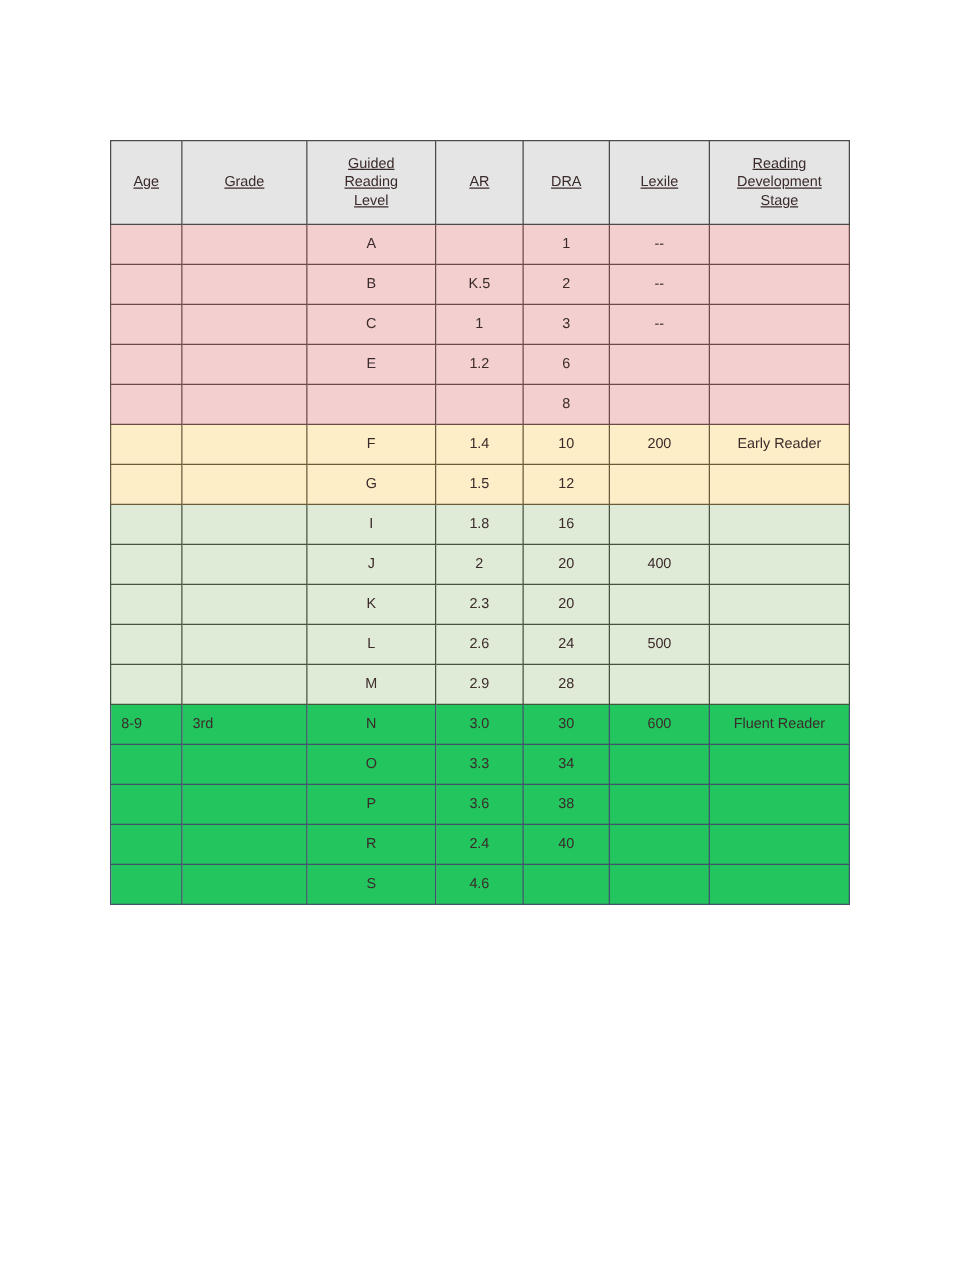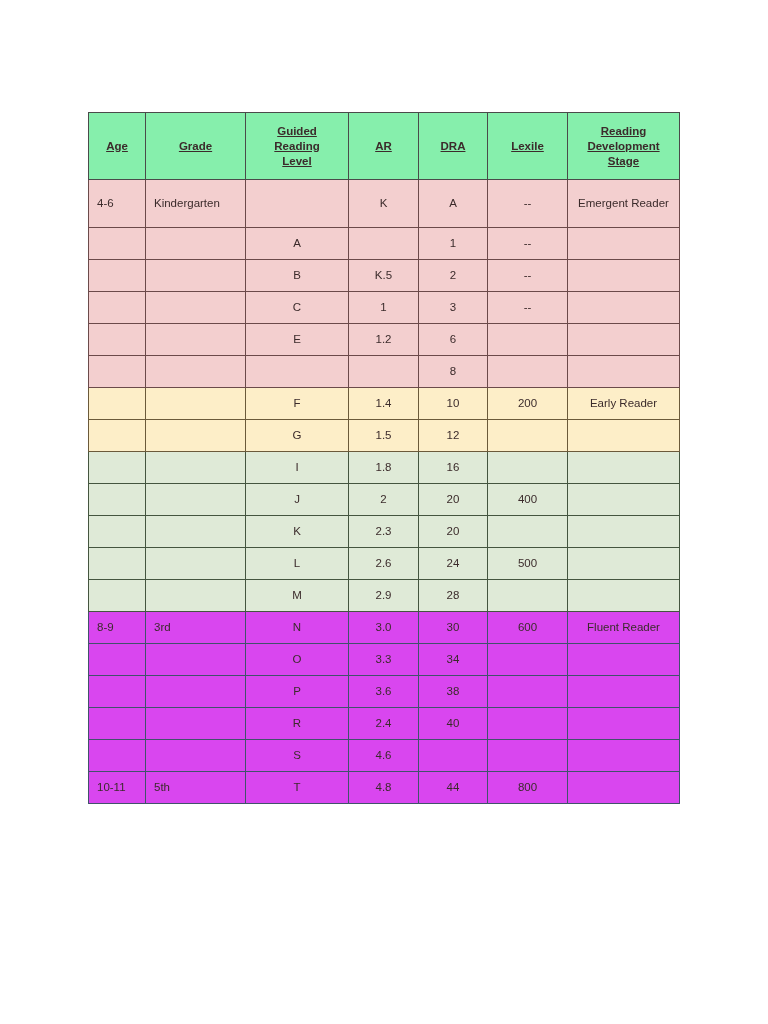--- a/index.html
+++ b/index.html
@@ -23,23 +23,23 @@
   table.reading-table td,
   table.reading-table th{
     border:1px solid #4a4a4a;
     font-size:11.5px;
     color:#3b2b2b;
     padding:0 8px;
     vertical-align:middle;
     line-height:15px;
   }
   thead th{
-    background:#86efac;
+    background:#e5e5e5;
     color:#000000;
-    font-weight:bold;
+    font-weight:normal;
     text-align:center;
     height:66px;
     padding:4px 6px;
     margin-top:32px;
   }
   thead th span.hd{
     text-decoration:underline;
     display:inline-block;
   }
 
@@ -55,21 +55,21 @@
   tbody tr{height:32px;}
   tbody tr.tall{height:48px;}
 
   td.left{text-align:left;}
   td.center{text-align:center;}
 
   
   tr.band-pink   td{background:#f3cfcf;}
   tr.band-yellow td{background:#fdeec8;}
   tr.band-green  td{background:#dfead7;}
-  tr.band-blue   td{background:#d946ef;}
+  tr.band-blue   td{background:#22c55e;}
 
   tr.band-pink   td{border-color:#6b4a4a;}
   tr.band-yellow td{border-color:#6b5a3a;}
   tr.band-green  td{border-color:#44553f;}
   tr.band-blue   td{border-color:#41526b;}
 </style>
 </head>
 <body>
 
 <div id="page">
@@ -88,29 +88,20 @@
           <th><span class="hd">Age</span></th>
           <th><span class="hd">Grade</span></th>
           <th><span class="hd">Guided</span><br><span class="hd">Reading</span><br><span class="hd">Level</span></th>
           <th><span class="hd">AR</span></th>
           <th><span class="hd">DRA</span></th>
           <th><span class="hd">Lexile</span></th>
           <th><span class="hd">Reading</span><br><span class="hd">Development</span><br><span class="hd">Stage</span></th>
         </tr>
     </thead>
     <tbody>
-        <tr class="band-pink tall">
-          <td class="left">4-6</td>
-          <td class="left">Kindergarten</td>
-          <td class="center"></td>
-          <td class="center">K</td>
-          <td class="center">A</td>
-          <td class="center">--</td>
-          <td class="center">Emergent Reader</td>
-        </tr>
         <tr class="band-pink">
           <td class="left"></td>
           <td class="left"></td>
           <td class="center">A</td>
           <td class="center"></td>
           <td class="center">1</td>
           <td class="center">--</td>
           <td class="center"></td>
         </tr>
         <tr class="band-pink">
@@ -250,24 +241,15 @@
         </tr>
         <tr class="band-blue">
           <td class="left"></td>
           <td class="left"></td>
           <td class="center">S</td>
           <td class="center">4.6</td>
           <td class="center"></td>
           <td class="center"></td>
           <td class="center"></td>
         </tr>
-        <tr class="band-blue">
-          <td class="left">10-11</td>
-          <td class="left">5th</td>
-          <td class="center">T</td>
-          <td class="center">4.8</td>
-          <td class="center">44</td>
-          <td class="center">800</td>
-          <td class="center"></td>
-        </tr>
       </tbody>
   </table>
 </div>
 
 </body></html>

